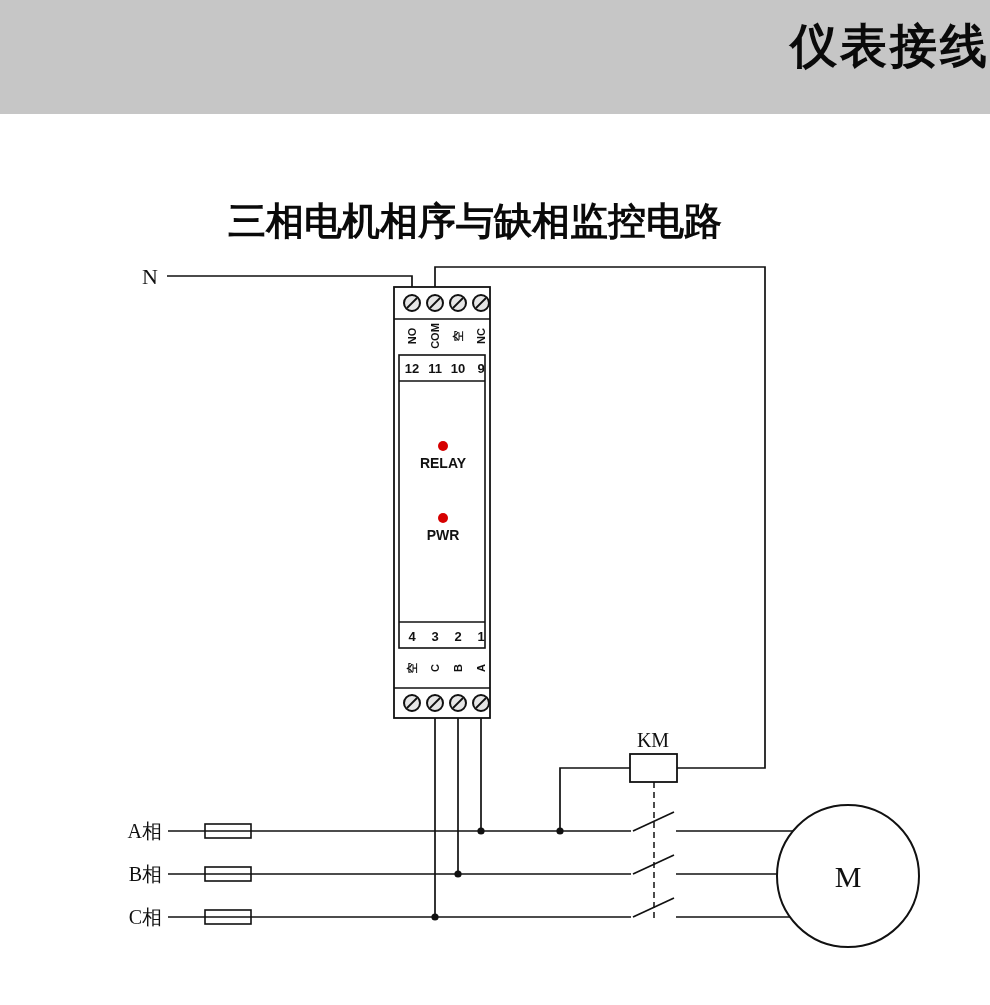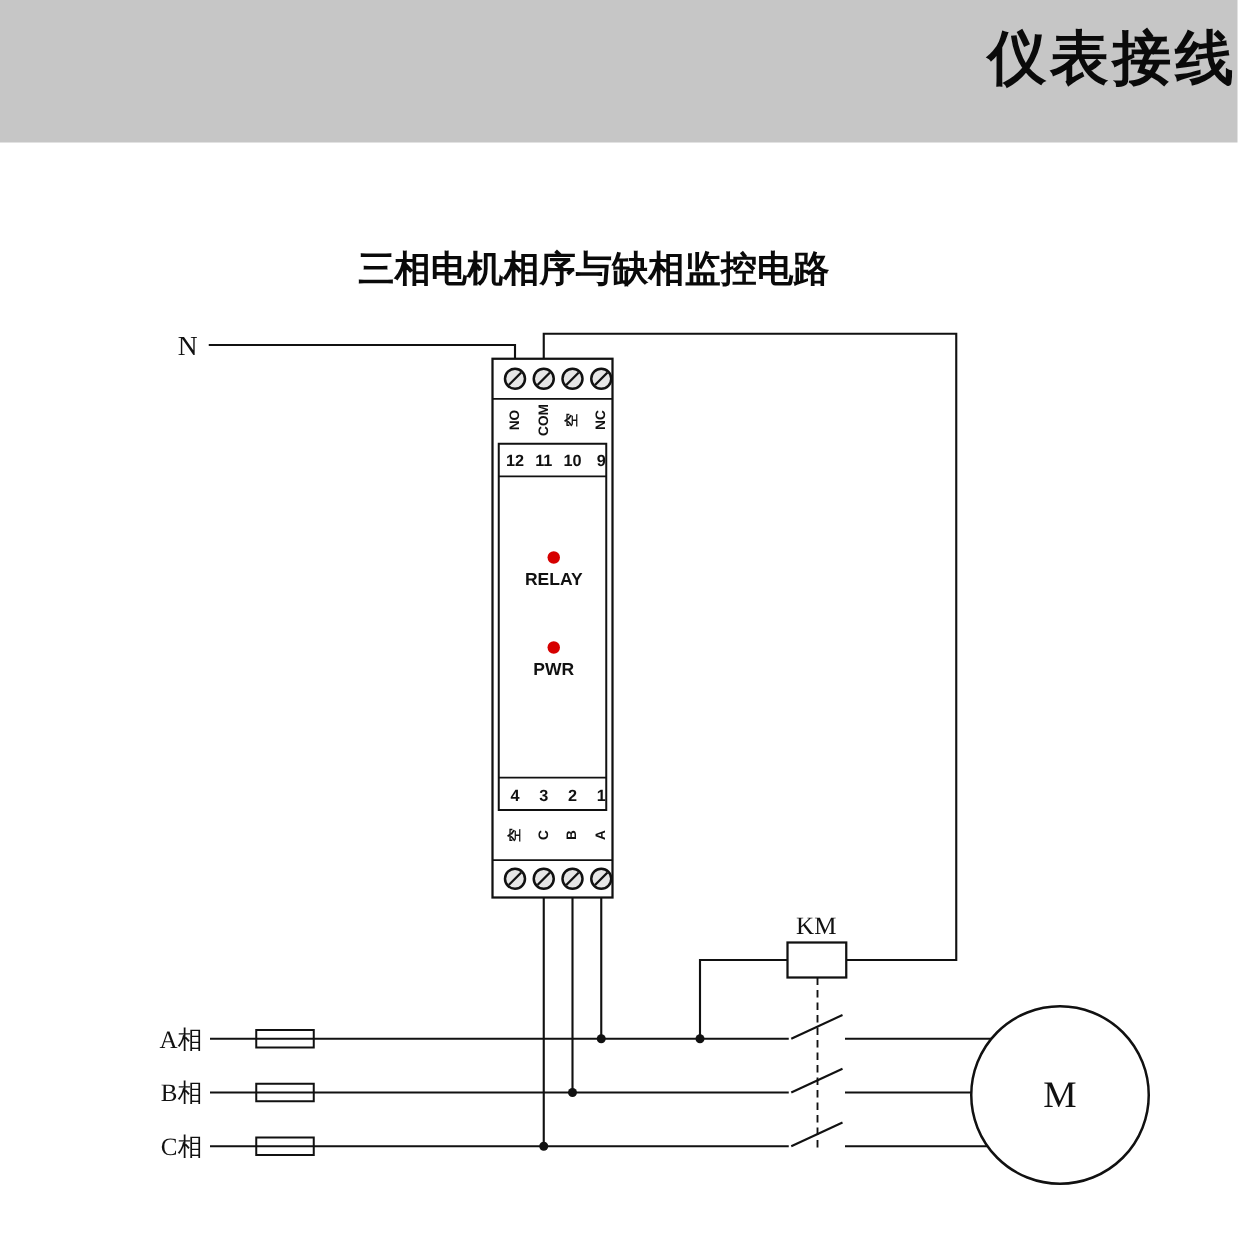--- a/index.html
+++ b/index.html
@@ -15,21 +15,21 @@
     margin:0;padding-top:20px;font-size:47px;font-weight:bold;
     letter-spacing:3px;color:#0a0a0a;line-height:1.1;
     font-family:"Liberation Sans",sans-serif;
   }
   .banner-sub{
     margin:-10px 0 0 0;font-size:19px;color:#2b2b2b;letter-spacing:.5px;
     font-family:"Liberation Sans",sans-serif;
   }
   .section-title{
     position:absolute;top:196px;left:475px;transform:translateX(-50%);
-    font-size:29px;font-weight:bold;color:#0a0a0a;white-space:nowrap;
+    font-size:38px;font-weight:bold;color:#0a0a0a;white-space:nowrap;
     font-family:"Liberation Sans",sans-serif;
   }
   svg{position:absolute;top:0;left:0;}
   .wire{stroke:#111;stroke-width:1.7;fill:none;}
   .wire-dashed{stroke:#111;stroke-width:1.5;fill:none;stroke-dasharray:6 4;}
   .box{stroke:#111;stroke-width:1.8;fill:#ffffff;}
   .box-open{stroke:#111;stroke-width:1.6;fill:none;}
   .sep{stroke:#111;stroke-width:1.4;}
   .screw{stroke:#111;stroke-width:2;fill:#e6e6e6;}
   .screw-slot{stroke:#111;stroke-width:1.8;}

